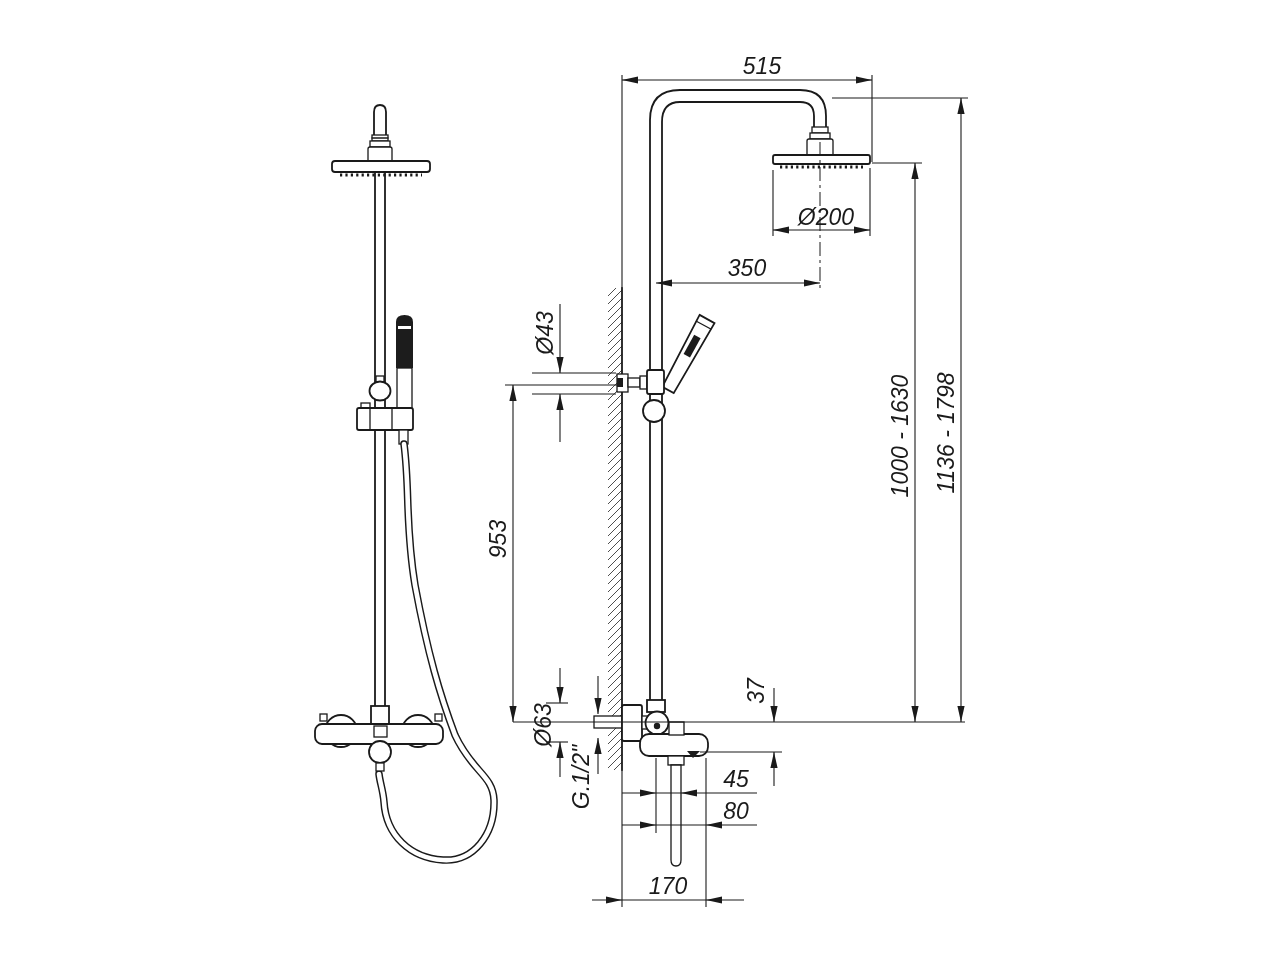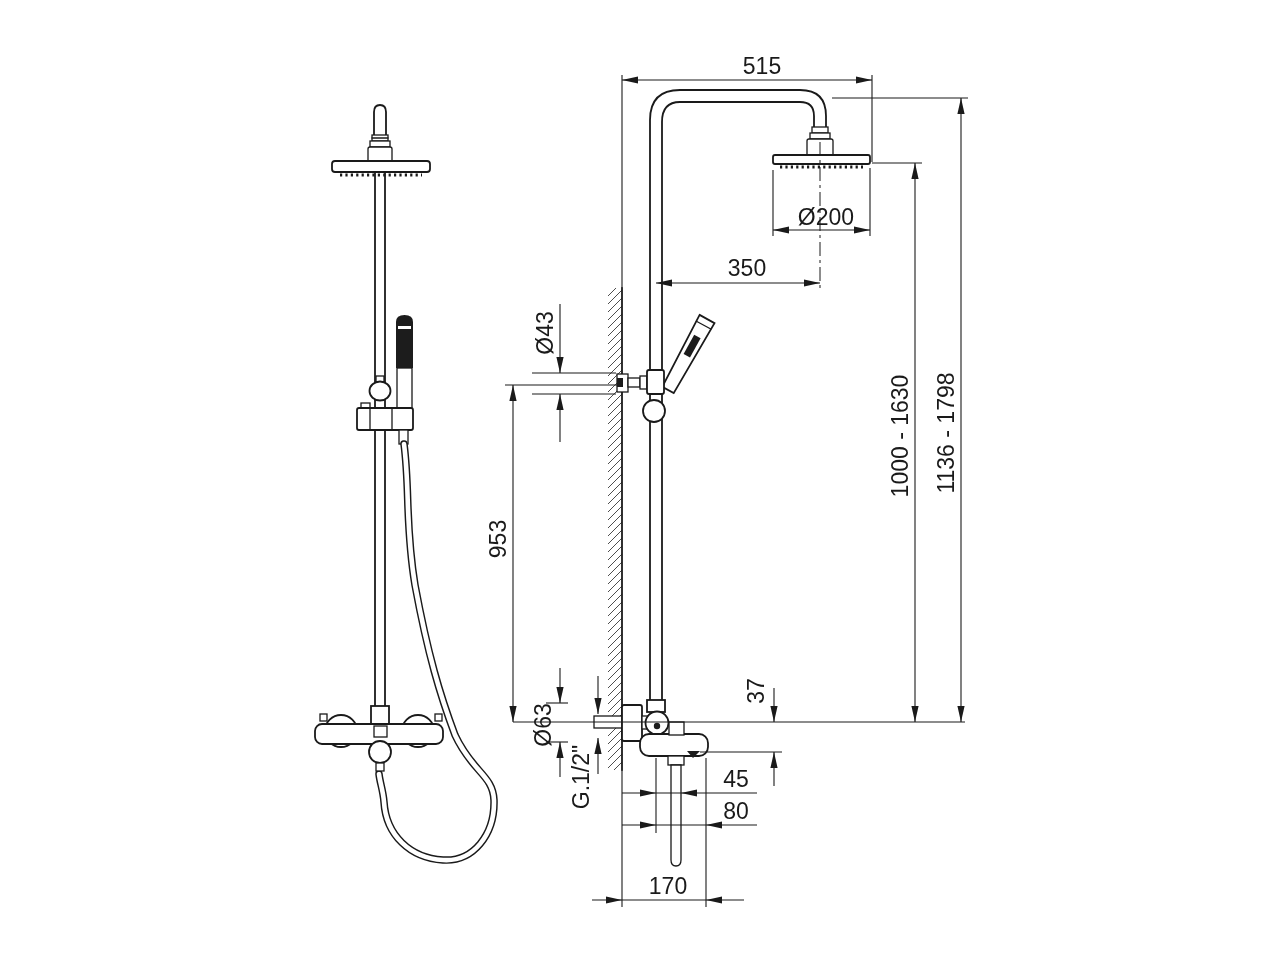--- a/index.html
+++ b/index.html
@@ -1,16 +1,16 @@
 <!DOCTYPE html>
 <html><head>
 <meta charset="utf-8">
 <style>
   html,body{margin:0;padding:0;background:#ffffff;}
-  .page{width:1280px;height:960px;background:#fff;position:relative;overflow:hidden;}
+  .page{width:1280px;height:960px;background:#fff;position:relative;overflow:hidden;font-style:italic;}
   svg{display:block;}
   
   .s2{stroke:#1a1a1a;stroke-width:1.8;fill:none;stroke-linecap:round;stroke-linejoin:round;}
   .s1{stroke:#1a1a1a;stroke-width:1.3;fill:none;stroke-linecap:round;stroke-linejoin:round;}
   .w{fill:#ffffff;stroke:#1a1a1a;stroke-width:1.8;}
   .w1{fill:#ffffff;stroke:#1a1a1a;stroke-width:1.3;}
   .k{fill:#1c1c1c;stroke:none;}
   .d{stroke:#1a1a1a;stroke-width:1.1;fill:none;}
   .arr{fill:#1a1a1a;stroke:none;}
   .cl{stroke:#1a1a1a;stroke-width:1;fill:none;stroke-dasharray:14 4 3 4;}

